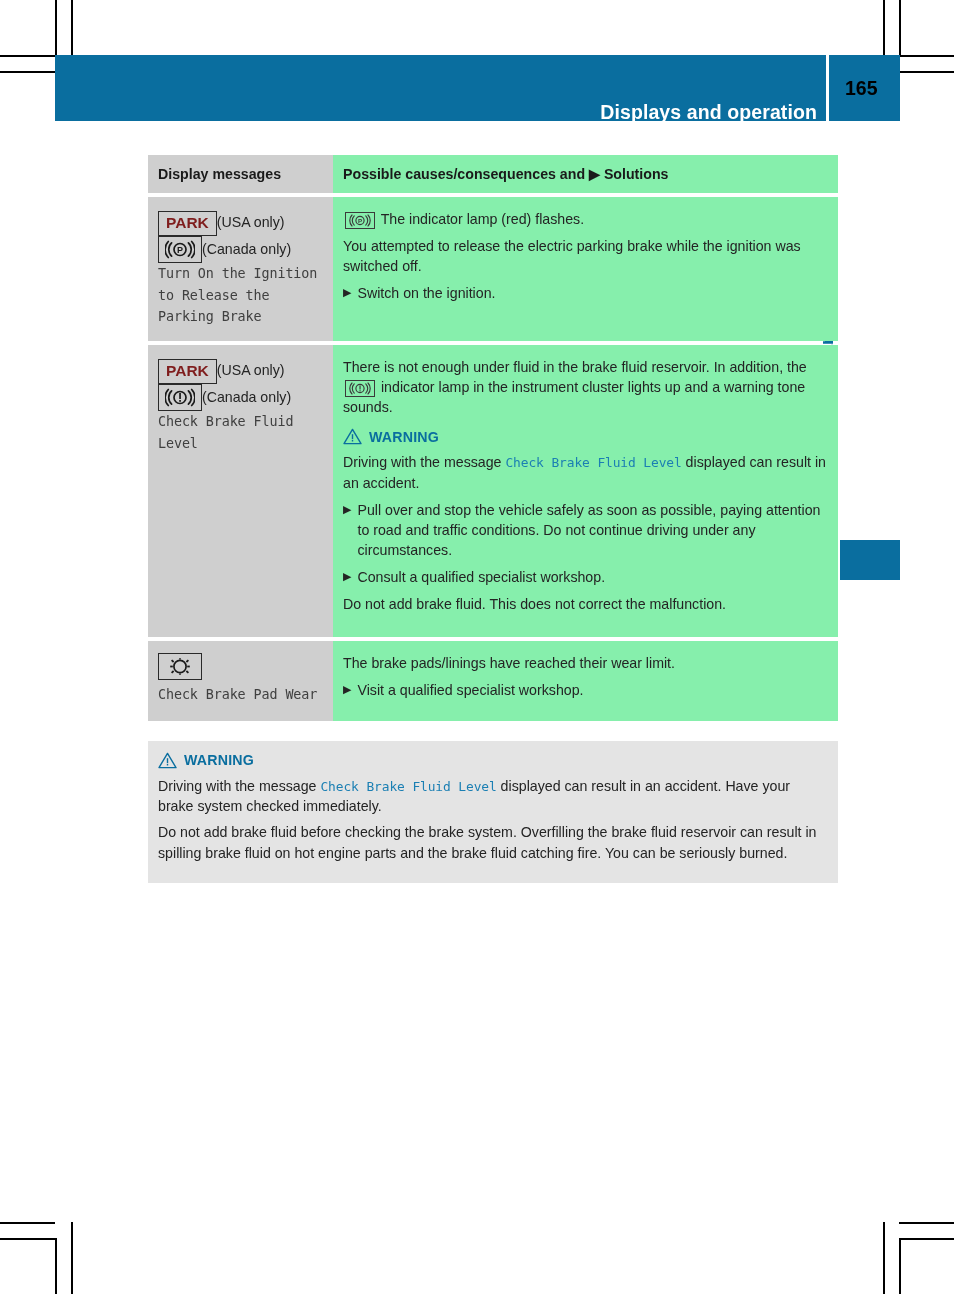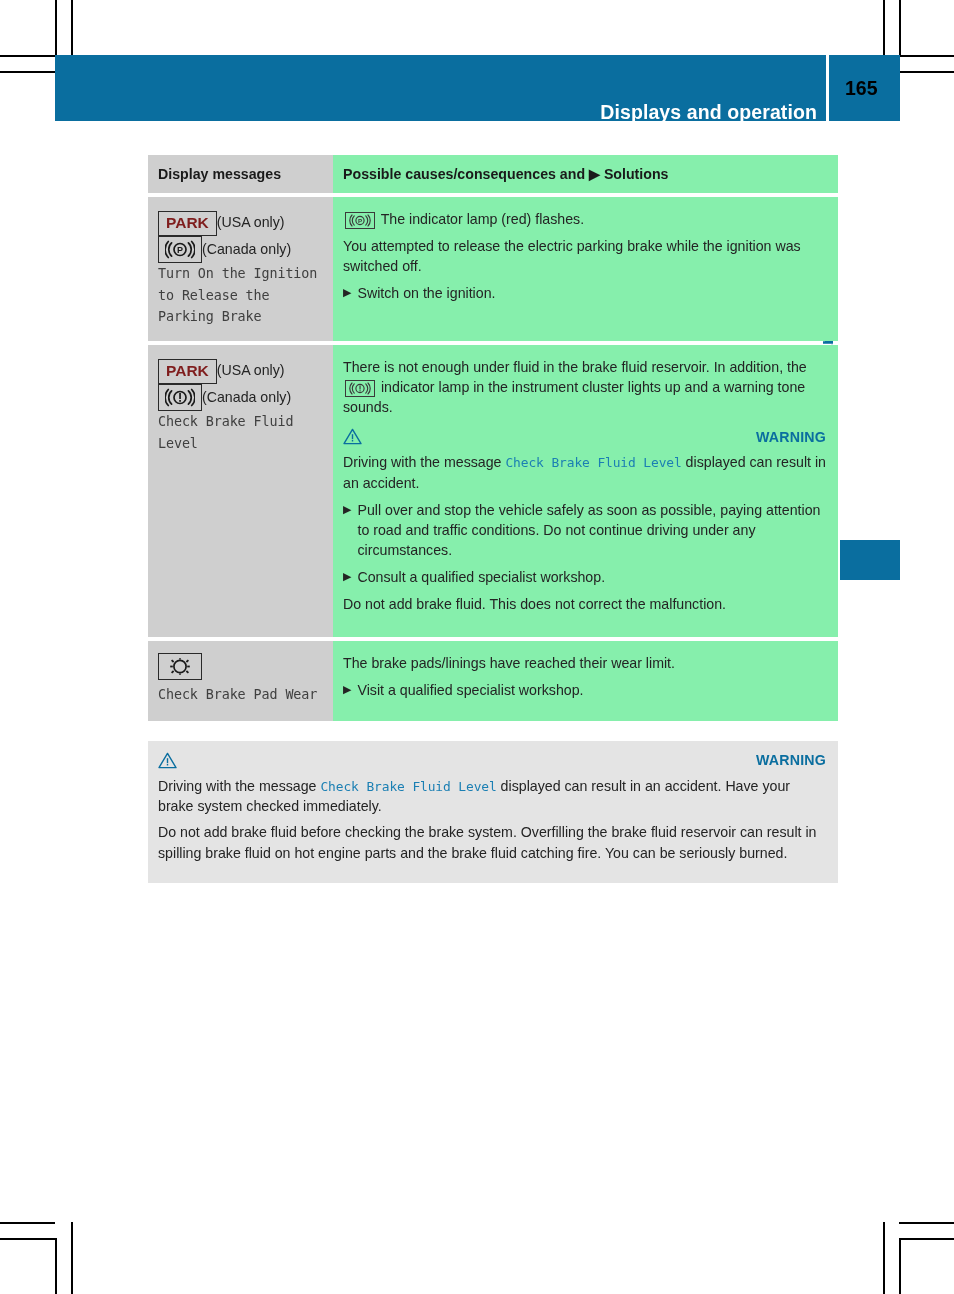--- a/index.html
+++ b/index.html
@@ -189,21 +189,20 @@
     padding: 1px 3px;
     line-height: 0;
     margin: 0 2px;
   }
 
   
   .warn-head {
     display: flex;
     align-items: center;
     margin: 11px 0 7px 0;
-    justify-content: space-between;
   }
   .warn-tri { margin-right: 7px; line-height: 0; }
   .warn-label {
     color: #0a6e9f;
     font-weight: bold;
     font-size: 14.2px;
     letter-spacing: 0.2px;
   }
 
   .note-box {

